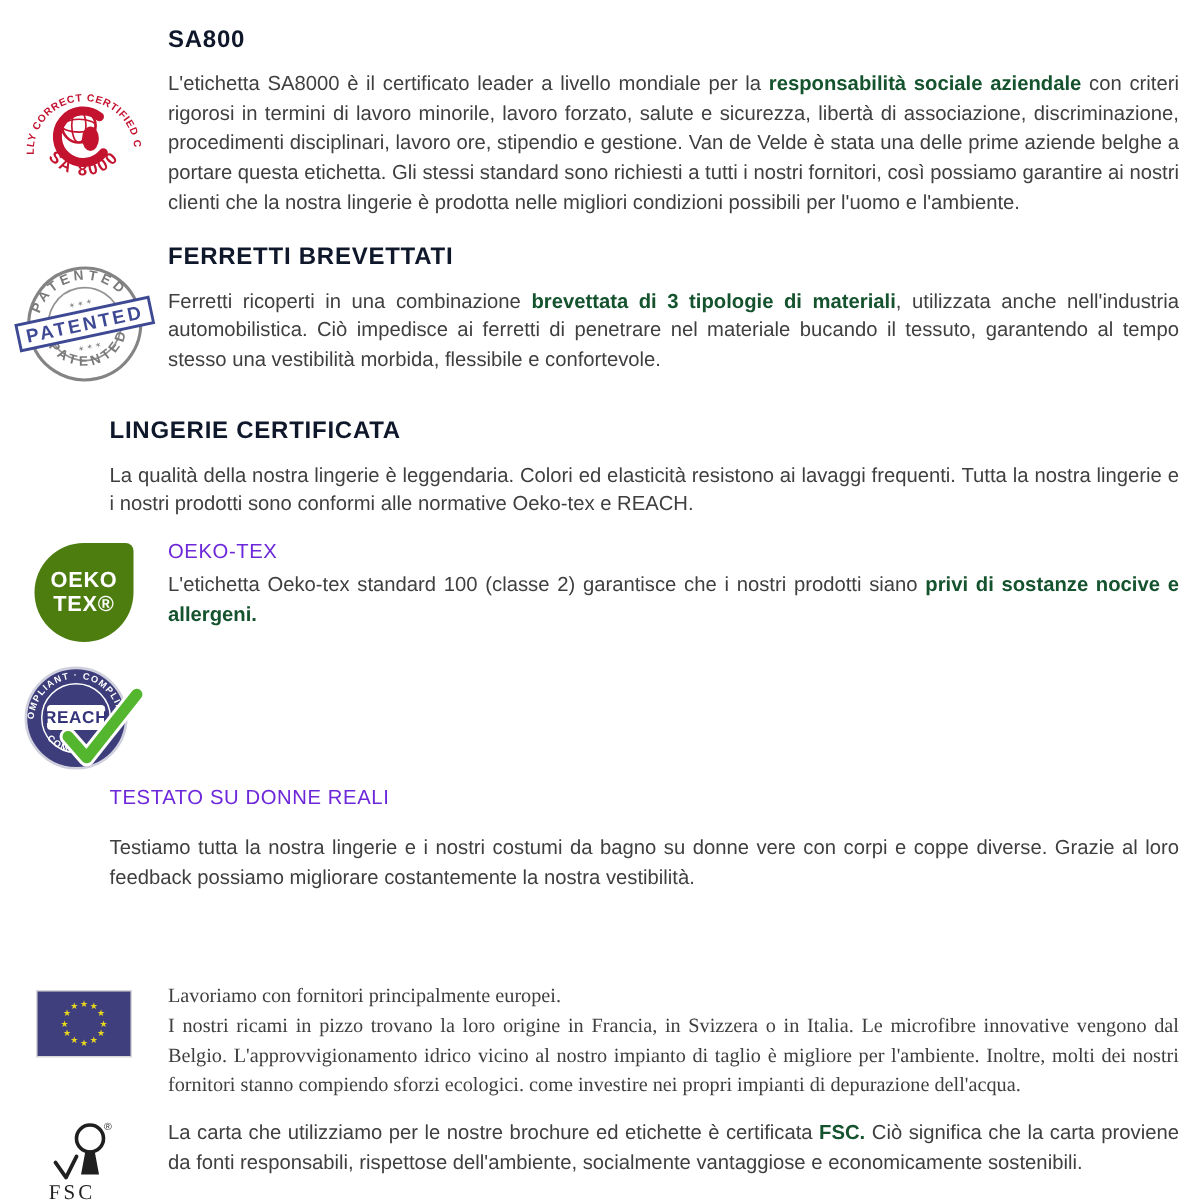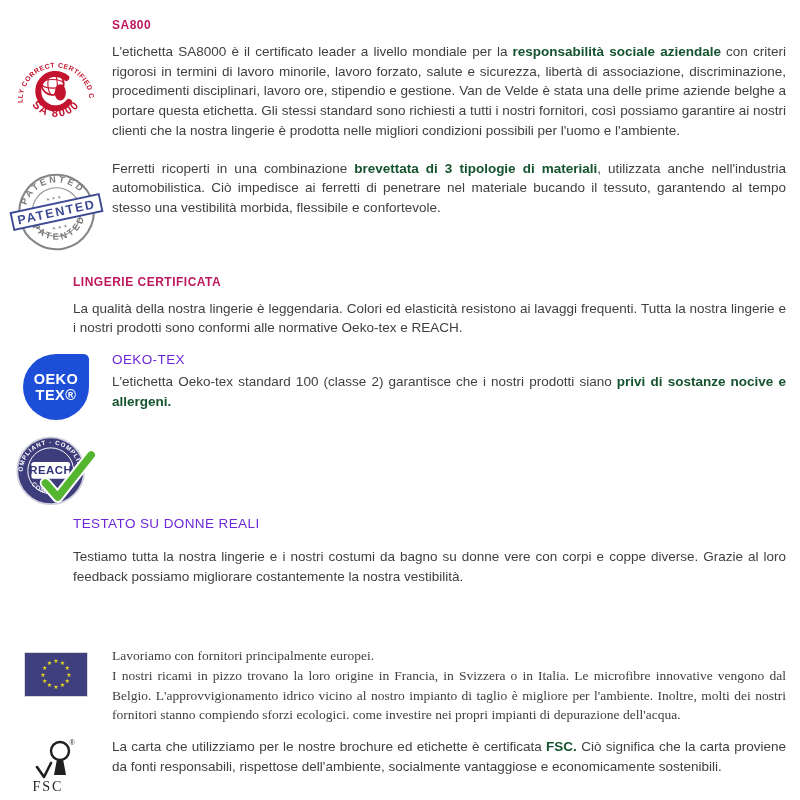--- a/index.html
+++ b/index.html
@@ -6,40 +6,40 @@
   html,body { background:#ffffff; }
   .page {
     width:800px; height:800px; background:#ffffff; overflow:hidden;
     font-family:"Liberation Sans", sans-serif; color:#3f3f3f;
     padding-top:18px; position:relative;
   }
   .row { display:flex; }
   .icon-col { width:112px; flex:0 0 112px; display:flex; justify-content:center; align-items:flex-start; }
   .text-col { flex:1 1 auto; padding-right:14px; }
   .indent { padding-left:73px; padding-right:14px; }
-  h2 { font-size:12px; font-weight:700; color:#be185d; letter-spacing:.5px; margin-bottom:10px; }
+  h2 { font-size:16px; font-weight:700; color:#0f172a; letter-spacing:.5px; margin-bottom:10px; }
   .label { font-size:13.5px; color:#6d28d9; letter-spacing:.4px; }
   p { font-size:13.5px; line-height:1.46; text-align:justify; color:#3f3f3f; }
   b { color:#14532d; font-weight:700; }
   svg { display:block; overflow:visible; }
 
   
   .sa-seal { margin-top:34px; }
   .sa-ring { font-size:8px; font-weight:700; fill:#c3132f; letter-spacing:.6px; }
   .sa-bottom { font-size:13px; font-weight:800; fill:#c3132f; letter-spacing:2px; }
 
   
   .pat-stamp { margin-top:12px; transform:rotate(-12deg); opacity:.92; }
   .pat-arc { font-size:10.5px; font-weight:700; fill:#6f6f6f; letter-spacing:3px; }
   .pat-banner { font-size:14.5px; font-weight:800; fill:#2e3a8c; letter-spacing:2px; }
   .pat-stars { font-size:6px; fill:#7a7a7a; }
 
   
   .oeko-badge {
-    margin-top:2px; width:66px; height:66px; background:#1d4ed8;
+    margin-top:2px; width:66px; height:66px; background:#4d7c0f;
     border-radius:50% 8% 50% 50%;
     display:flex; flex-direction:column; align-items:center; justify-content:center;
     color:#ffffff; font-weight:700; font-size:14.5px; line-height:1.12; letter-spacing:.5px;
   }
 
   
   .reach-badge { margin-top:0; }
   .re-arc { font-size:7px; font-weight:700; fill:#ffffff; letter-spacing:1px; }
   .re-center { font-size:13px; font-weight:800; fill:#34347a; letter-spacing:.5px; }
 
@@ -104,20 +104,21 @@
         <circle cx="56" cy="47" r="28" fill="none" stroke="#8a8a8a" stroke-width="1.3"></circle>
         <text class="pat-arc" text-anchor="middle"><textPath href="#patTop" startOffset="50%">PATENTED</textPath></text>
         <text class="pat-arc" text-anchor="middle"><textPath href="#patBot" startOffset="50%">PATENTED</textPath></text>
         <text class="pat-stars" x="56" y="33" text-anchor="middle">✶ ✶ ✶</text>
         <rect x="4" y="37" width="104" height="20" fill="#ffffff" stroke="#2e3a8c" stroke-width="2.2"></rect>
         <text class="pat-banner" x="56" y="52" text-anchor="middle">PATENTED</text>
         <text class="pat-stars" x="56" y="67" text-anchor="middle">✶ ✶ ✶</text>
       </svg>
     </div>
     <div class="text-col">
+      <h2>FERRETTI BREVETTATI</h2>
       <p><span>Ferretti ricoperti in una combinazione </span><b>brevettata di 3 tipologie di materiali</b><span>, utilizzata anche nell'industria automobilistica. Ciò impedisce ai ferretti di penetrare nel materiale bucando il tessuto, garantendo al tempo stesso una vestibilità morbida, flessibile e confortevole.</span></p>
     </div>
   </section>
 
   <section class="indent s3">
     <h2>LINGERIE CERTIFICATA</h2>
     <p>La qualità della nostra lingerie è leggendaria. Colori ed elasticità resistono ai lavaggi frequenti. Tutta la nostra lingerie e i nostri prodotti sono conformi alle normative Oeko-tex e REACH.</p>
   </section>
 
   <section class="row s4">

